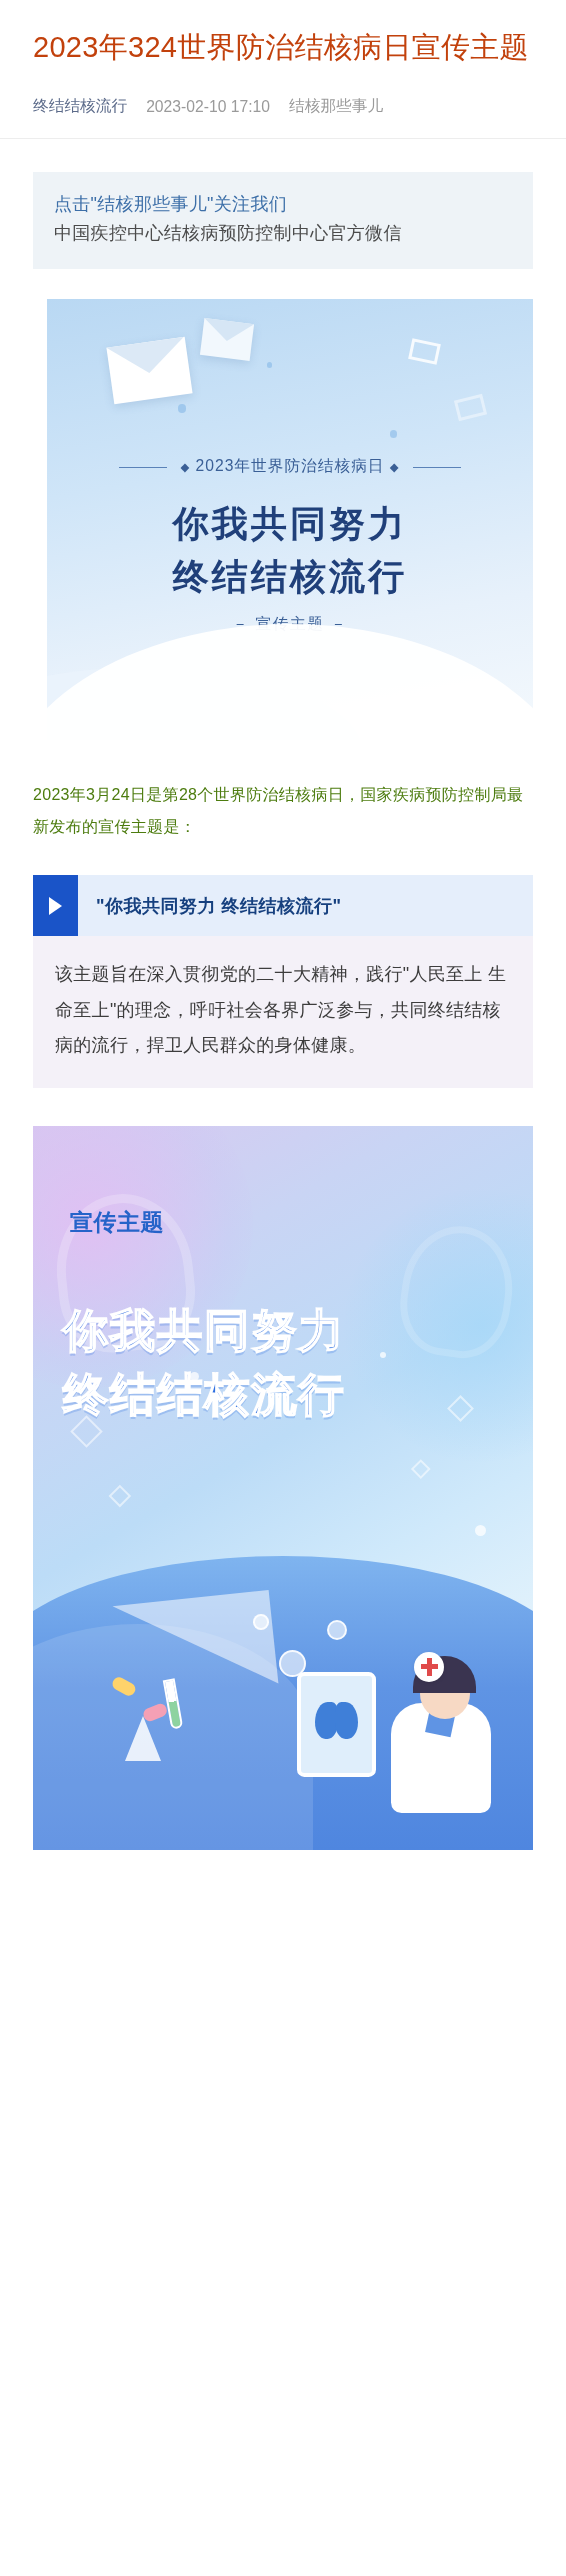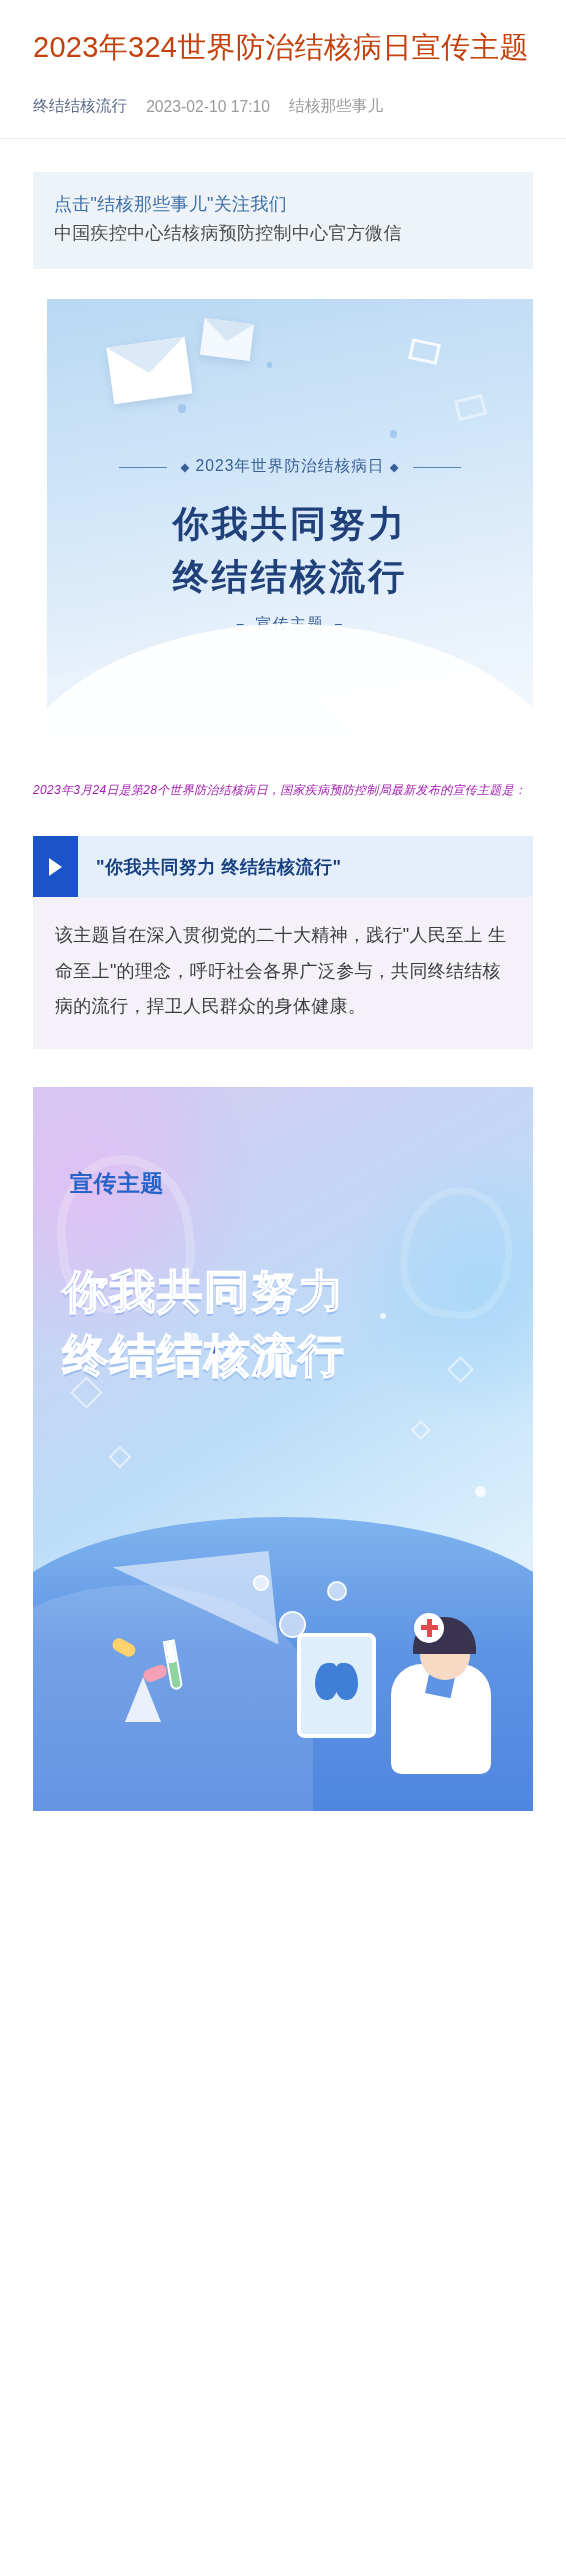--- a/index.html
+++ b/index.html
@@ -184,25 +184,24 @@
     left: 0; right: 0;
     text-align: center;
     font-size: 15.7px;
     color: #3a5f96;
     letter-spacing: 1.6px;
   }
 
   
   .body-para {
     margin: 39px 33px 0 33px;
-    font-size: 12px;
+    font-size: 16px;
     line-height: 1.95;
-    color: #a21caf;
+    color: #4d7c0f;
     letter-spacing: 0.3px;
-    font-style: italic;
   }
 
   
   .quote-card {
     margin: 33px 33px 0 33px;
     background: #f4f1f8;
   }
   .quote-top {
     display: flex;
     align-items: stretch;

